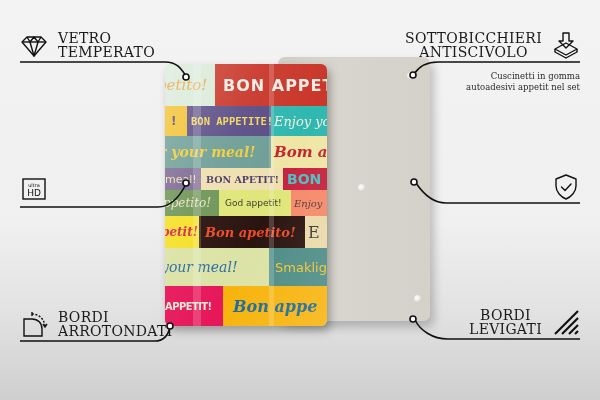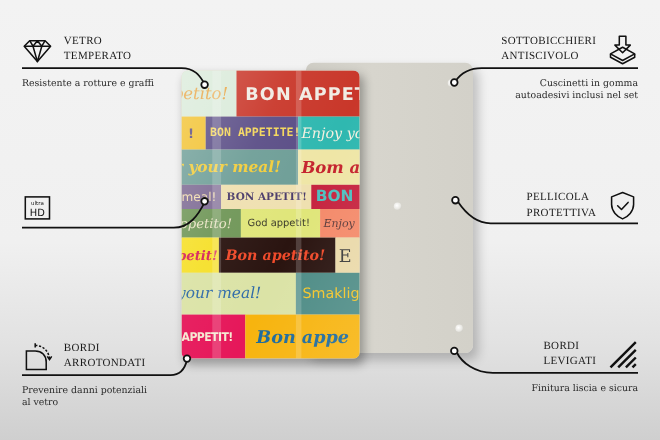--- a/index.html
+++ b/index.html
@@ -7,24 +7,24 @@
   body {
     position: relative;
     font-family: "DejaVu Serif", "Liberation Serif", serif;
     background: linear-gradient(180deg, #f3f3f3 0%, #f0f0f0 55%, #e2e2e2 78%, #cfcfcf 100%);
     color: #1a1a1a;
   }
   .callout { position: absolute; width: 210px; }
   .callout .head { display: flex; align-items: center; gap: 10px; height: 34px; }
   .callout.right .head { justify-content: flex-end; }
   .callout .title {
-    font-size: 10px; line-height: 14px; letter-spacing: 0.3px; color: #1a1a1a;
-    text-transform: uppercase; white-space: pre-line; font-family: Liberation Serif, serif;
-  }
-  .callout.right .title { text-align: left; }
+    font-size: 14px; line-height: 14px; letter-spacing: 0.3px; color: #1a1a1a;
+    text-transform: uppercase; white-space: pre-line;
+  }
+  .callout.right .title { text-align: center; }
   .callout .rule { height: 2px; background: #1a1a1a; margin-top: 3px; }
   .callout .desc {
     font-size: 8.5px; line-height: 11px; margin-top: 4px; color: #2a2a2a; white-space: pre-line;
   }
   .callout.right .desc { text-align: right; }
   .icon { width: 28px; height: 28px; flex: 0 0 28px; display: flex; align-items: center; justify-content: center; }
   .icon svg { width: 28px; height: 28px; }
 
   #c1 { left: 20px; top: 28px; width: 165px; }
   #c2 { left: 20px; top: 172px; width: 150px; }
@@ -170,21 +170,20 @@
         <path d="M2 11 H26"></path>
         <path d="M7 6 L10 11 L14 6 L18 11 L21 6"></path>
         <path d="M10 11 L14 25 L18 11"></path>
       </g>
         </svg>
     </span>
     <span class="title">VETRO
 TEMPERATO</span>
   </div>
   <div class="rule" style="visibility:hidden"></div>
-  <div class="desc">Resistente a rotture e graffi</div>
 </div>
 
 <div class="callout left" id="c2">
   <div class="head">
     <span class="icon">
       <svg viewBox="0 0 28 28">
         <rect x="3" y="4" width="22" height="20" fill="none" stroke="#111" stroke-width="1.4"></rect>
         <text x="14" y="11.5" text-anchor="middle" font-size="5" font-family="DejaVu Sans, sans-serif" fill="#111">ultra</text>
         <text x="14" y="21" text-anchor="middle" font-size="9" font-family="DejaVu Sans, sans-serif" fill="#111">HD</text>
       </svg>
@@ -202,47 +201,43 @@
         <path d="M12 4 C18 4 24 8 25 16" stroke-dasharray="2 1.5"></path>
         <path d="M23 14 L25 17 L27 14"></path>
         <path d="M12 2 V6"></path>
       </g>
         </svg>
     </span>
     <span class="title">BORDI
 ARROTONDATI</span>
   </div>
   <div class="rule" style="visibility:hidden"></div>
-  <div class="desc">Prevenire danni potenziali
-al vetro</div>
 </div>
 
 <div class="callout right" id="c4">
   <div class="head">
     <span class="title">SOTTOBICCHIERI
 ANTISCIVOLO</span>
     <span class="icon">
       <svg viewBox="0 0 28 28">
           <g fill="none" stroke="#111" stroke-width="1.4" stroke-linejoin="round">
         <path d="M11 2 H17 V10 H21 L14 17 L7 10 H11 Z"></path>
         <path d="M3 18 L14 12 L25 18 L14 24 Z"></path>
         <path d="M3 18 V21 L14 27 L25 21 V18"></path>
       </g>
         </svg>
     </span>
   </div>
   <div class="rule" style="visibility:hidden"></div>
   <div class="desc">Cuscinetti in gomma
-autoadesivi inclusi nel set</div>
+autoadesivi appetit nel set</div>
 </div>
 
 <div class="callout right" id="c5">
   <div class="head">
-    <span class="title">PELLICOLA
-PROTETTIVA</span>
     <span class="icon">
       <svg viewBox="0 0 28 28">
           <g fill="none" stroke="#111" stroke-width="1.4" stroke-linejoin="round" stroke-linecap="round">
         <path d="M14 2 L24 6 V13 C24 19 19 24 14 26 C9 24 4 19 4 13 V6 Z"></path>
         <path d="M9.5 14 L13 17.5 L19 11"></path>
       </g>
         </svg>
     </span>
   </div>
   <div class="rule" style="visibility:hidden"></div>
@@ -257,14 +252,13 @@
           <g fill="none" stroke="#111" stroke-width="2.2">
         <path d="M3 26 L26 3"></path>
         <path d="M10 26 L26 10"></path>
         <path d="M17 26 L26 17"></path>
         <path d="M23 26 L26 23"></path>
       </g>
         </svg>
     </span>
   </div>
   <div class="rule" style="visibility:hidden"></div>
-  <div class="desc">Finitura liscia e sicura</div>
 </div>
 
 </body></html>

